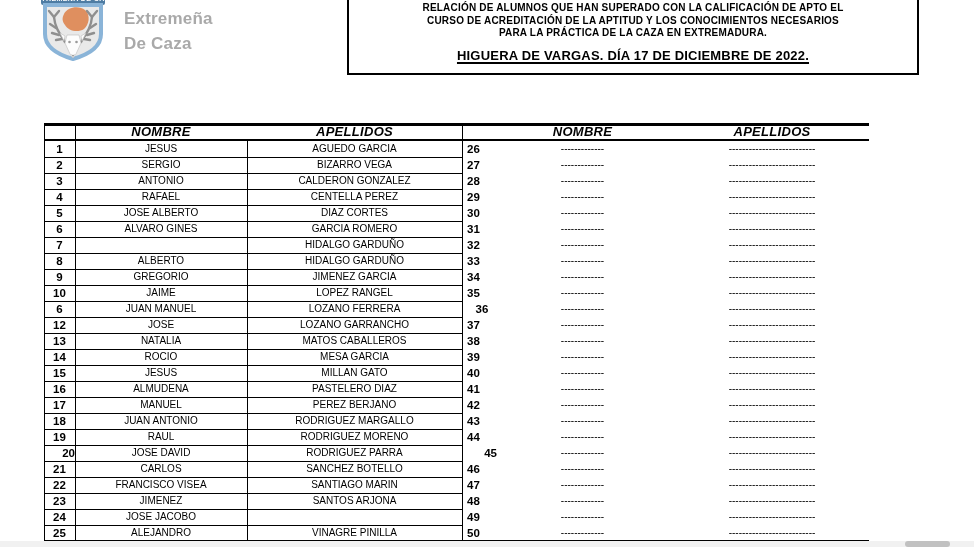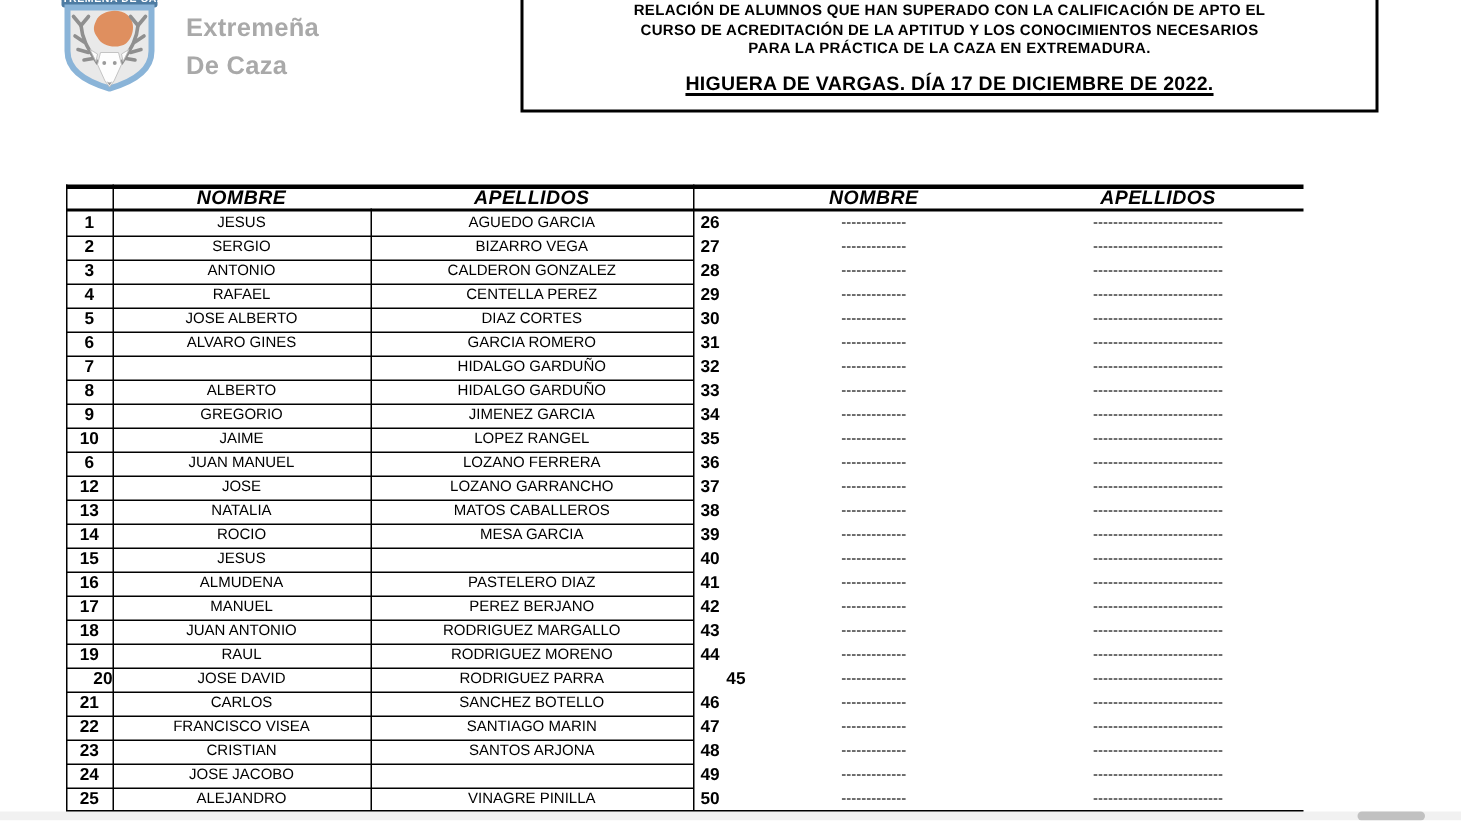--- a/index.html
+++ b/index.html
@@ -148,20 +148,21 @@
       <div class="cell" style="left: 76px; top: 317px; width: 170px;">JOSE</div>
       <div class="cell" style="left: 248px; top: 317px; width: 213px;">LOZANO GARRANCHO</div>
       <div class="cell numcell" style="left: 44px; top: 333px; width: 31px;">13</div>
       <div class="cell" style="left: 76px; top: 333px; width: 170px;">NATALIA</div>
       <div class="cell" style="left: 248px; top: 333px; width: 213px;">MATOS CABALLEROS</div>
       <div class="cell numcell" style="left: 44px; top: 349px; width: 31px;">14</div>
       <div class="cell" style="left: 76px; top: 349px; width: 170px;">ROCIO</div>
       <div class="cell" style="left: 248px; top: 349px; width: 213px;">MESA GARCIA</div>
       <div class="cell numcell" style="left: 44px; top: 365px; width: 31px;">15</div>
       <div class="cell" style="left: 76px; top: 365px; width: 170px;">JESUS</div>
+      <div class="cell" style="left: 248px; top: 365px; width: 213px;">MILLAN GATO</div>
       <div class="cell numcell" style="left: 44px; top: 381px; width: 31px;">16</div>
       <div class="cell" style="left: 76px; top: 381px; width: 170px;">ALMUDENA</div>
       <div class="cell" style="left: 248px; top: 381px; width: 213px;">PASTELERO DIAZ</div>
       <div class="cell numcell" style="left: 44px; top: 397px; width: 31px;">17</div>
       <div class="cell" style="left: 76px; top: 397px; width: 170px;">MANUEL</div>
       <div class="cell" style="left: 248px; top: 397px; width: 213px;">PEREZ BERJANO</div>
       <div class="cell numcell" style="left: 44px; top: 413px; width: 31px;">18</div>
       <div class="cell" style="left: 76px; top: 413px; width: 170px;">JUAN ANTONIO</div>
       <div class="cell" style="left: 248px; top: 413px; width: 213px;">RODRIGUEZ MARGALLO</div>
       <div class="cell numcell" style="left: 44px; top: 429px; width: 31px;">19</div>
@@ -170,21 +171,21 @@
       <div class="cell numcell" style="left: 44px; top: 445px; width: 31px; text-align: right;">20</div>
       <div class="cell" style="left: 248px; top: 445px; width: 213px;">RODRIGUEZ PARRA</div>
       <div class="cell" style="left: 76px; top: 445px; width: 170px;">JOSE DAVID</div>
       <div class="cell numcell" style="left: 44px; top: 461px; width: 31px;">21</div>
       <div class="cell" style="left: 76px; top: 461px; width: 170px;">CARLOS</div>
       <div class="cell" style="left: 248px; top: 461px; width: 213px;">SANCHEZ BOTELLO</div>
       <div class="cell numcell" style="left: 44px; top: 477px; width: 31px;">22</div>
       <div class="cell" style="left: 76px; top: 477px; width: 170px;">FRANCISCO VISEA</div>
       <div class="cell" style="left: 248px; top: 477px; width: 213px;">SANTIAGO MARIN</div>
       <div class="cell numcell" style="left: 44px; top: 493px; width: 31px;">23</div>
-      <div class="cell" style="left: 76px; top: 493px; width: 170px;">CRISTIAN</div>
+      <div class="cell" style="left: 76px; top: 493px; width: 170px;">JIMENEZ</div>
       <div class="cell" style="left: 248px; top: 493px; width: 213px;">SANTOS ARJONA</div>
       <div class="cell numcell" style="left: 44px; top: 509px; width: 31px;">24</div>
       <div class="cell" style="left: 76px; top: 509px; width: 170px;">JOSE JACOBO</div>
       <div class="cell" style="left: 248px; top: 516px; width: 213px; margin-top: 44px;">TORRADO <span class="misspelled">TORRADO</span></div>
       <div class="cell numcell" style="left: 44px; top: 525px; width: 31px;">25</div>
       <div class="cell" style="left: 76px; top: 525px; width: 170px;">ALEJANDRO</div>
       <div class="cell" style="left: 248px; top: 525px; width: 213px;">VINAGRE PINILLA</div>
       <div class="cell numcell" style="left: 467px; top: 141px; width: 30px; text-align: left;">26</div>
       <div class="cell" style="left: 490px; top: 141px; width: 185px;">-------------</div>
       <div class="cell" style="left: 677px; top: 141px; width: 190px;">--------------------------</div>
@@ -208,21 +209,21 @@
       <div class="cell" style="left: 677px; top: 237px; width: 190px;">--------------------------</div>
       <div class="cell numcell" style="left: 467px; top: 253px; width: 30px; text-align: left;">33</div>
       <div class="cell" style="left: 490px; top: 253px; width: 185px;">-------------</div>
       <div class="cell" style="left: 677px; top: 253px; width: 190px;">--------------------------</div>
       <div class="cell numcell" style="left: 467px; top: 269px; width: 30px; text-align: left;">34</div>
       <div class="cell" style="left: 490px; top: 269px; width: 185px;">-------------</div>
       <div class="cell" style="left: 677px; top: 269px; width: 190px;">--------------------------</div>
       <div class="cell numcell" style="left: 467px; top: 285px; width: 30px; text-align: left;">35</div>
       <div class="cell" style="left: 490px; top: 285px; width: 185px;">-------------</div>
       <div class="cell" style="left: 677px; top: 285px; width: 190px;">--------------------------</div>
-      <div class="cell numcell" style="left: 467px; top: 301px; width: 30px; text-align: left;">36</div>
+      <div class="cell numcell" style="left: 467px; top: 301px; width: 30px; text-align: center;">36</div>
       <div class="cell" style="left: 490px; top: 301px; width: 185px;">-------------</div>
       <div class="cell" style="left: 677px; top: 301px; width: 190px;">--------------------------</div>
       <div class="cell numcell" style="left: 467px; top: 317px; width: 30px; text-align: left;">37</div>
       <div class="cell" style="left: 490px; top: 317px; width: 185px;">-------------</div>
       <div class="cell" style="left: 677px; top: 317px; width: 190px;">--------------------------</div>
       <div class="cell numcell" style="left: 467px; top: 333px; width: 30px; text-align: left;">38</div>
       <div class="cell" style="left: 490px; top: 333px; width: 185px;">-------------</div>
       <div class="cell" style="left: 677px; top: 333px; width: 190px;">--------------------------</div>
       <div class="cell numcell" style="left: 467px; top: 349px; width: 30px; text-align: left;">39</div>
       <div class="cell" style="left: 490px; top: 349px; width: 185px;">-------------</div>

